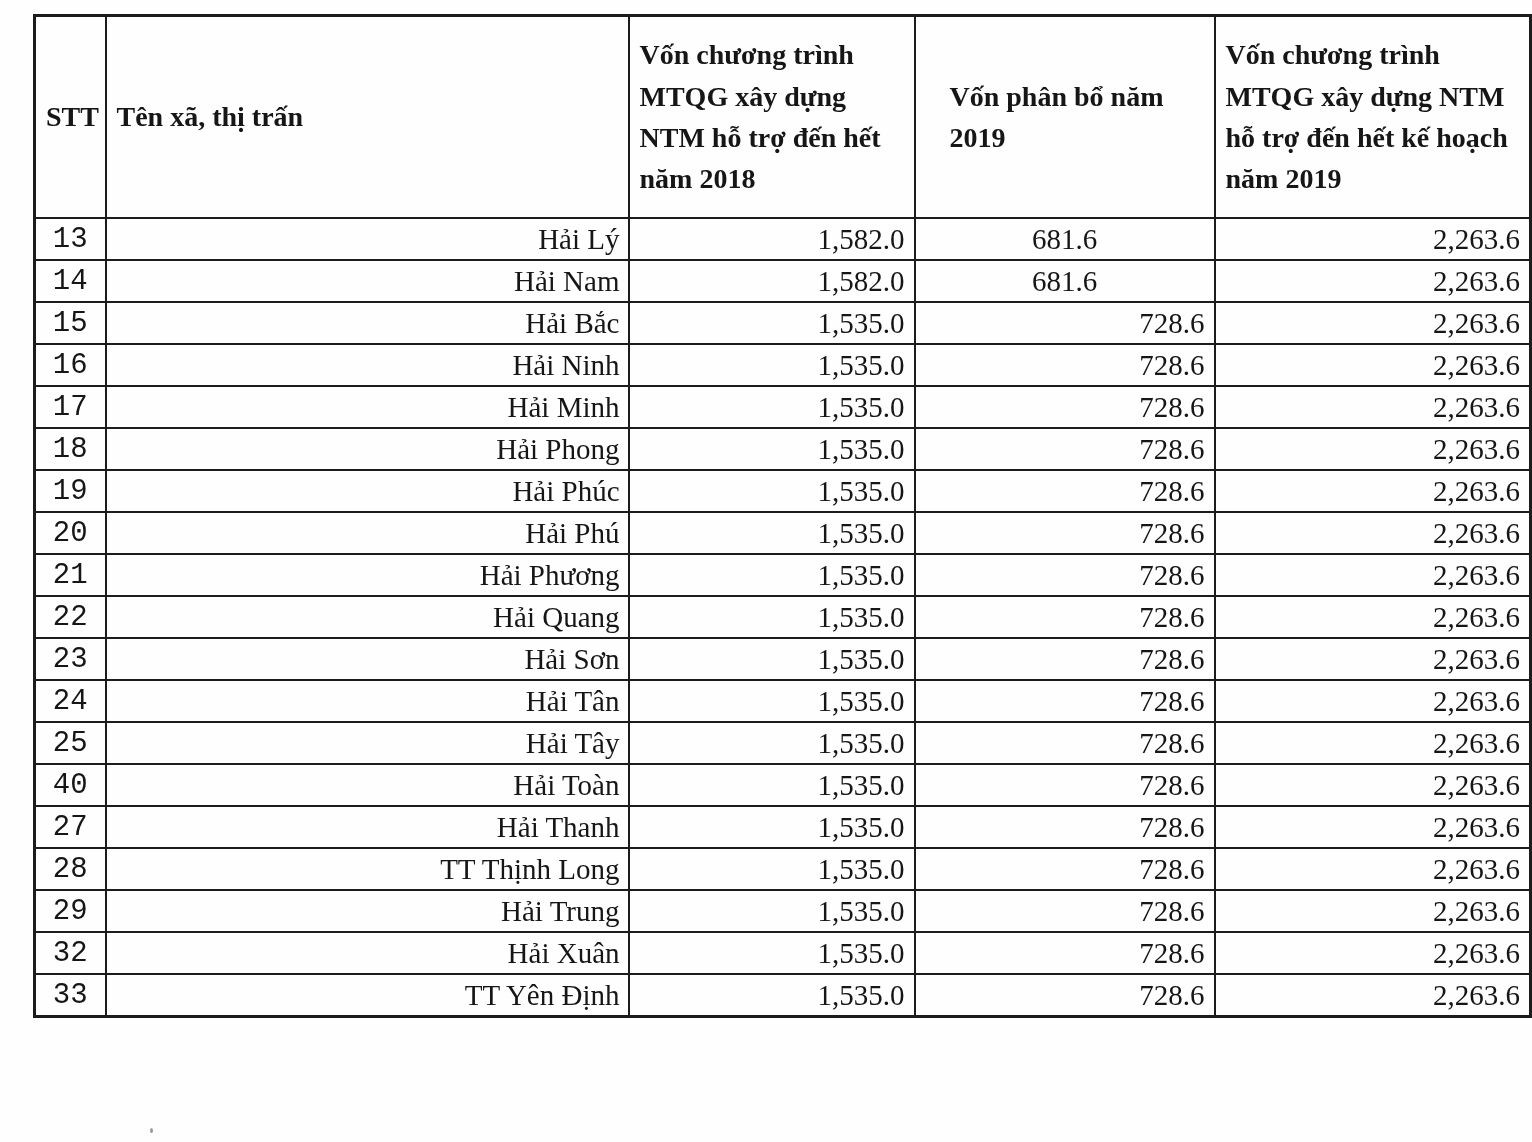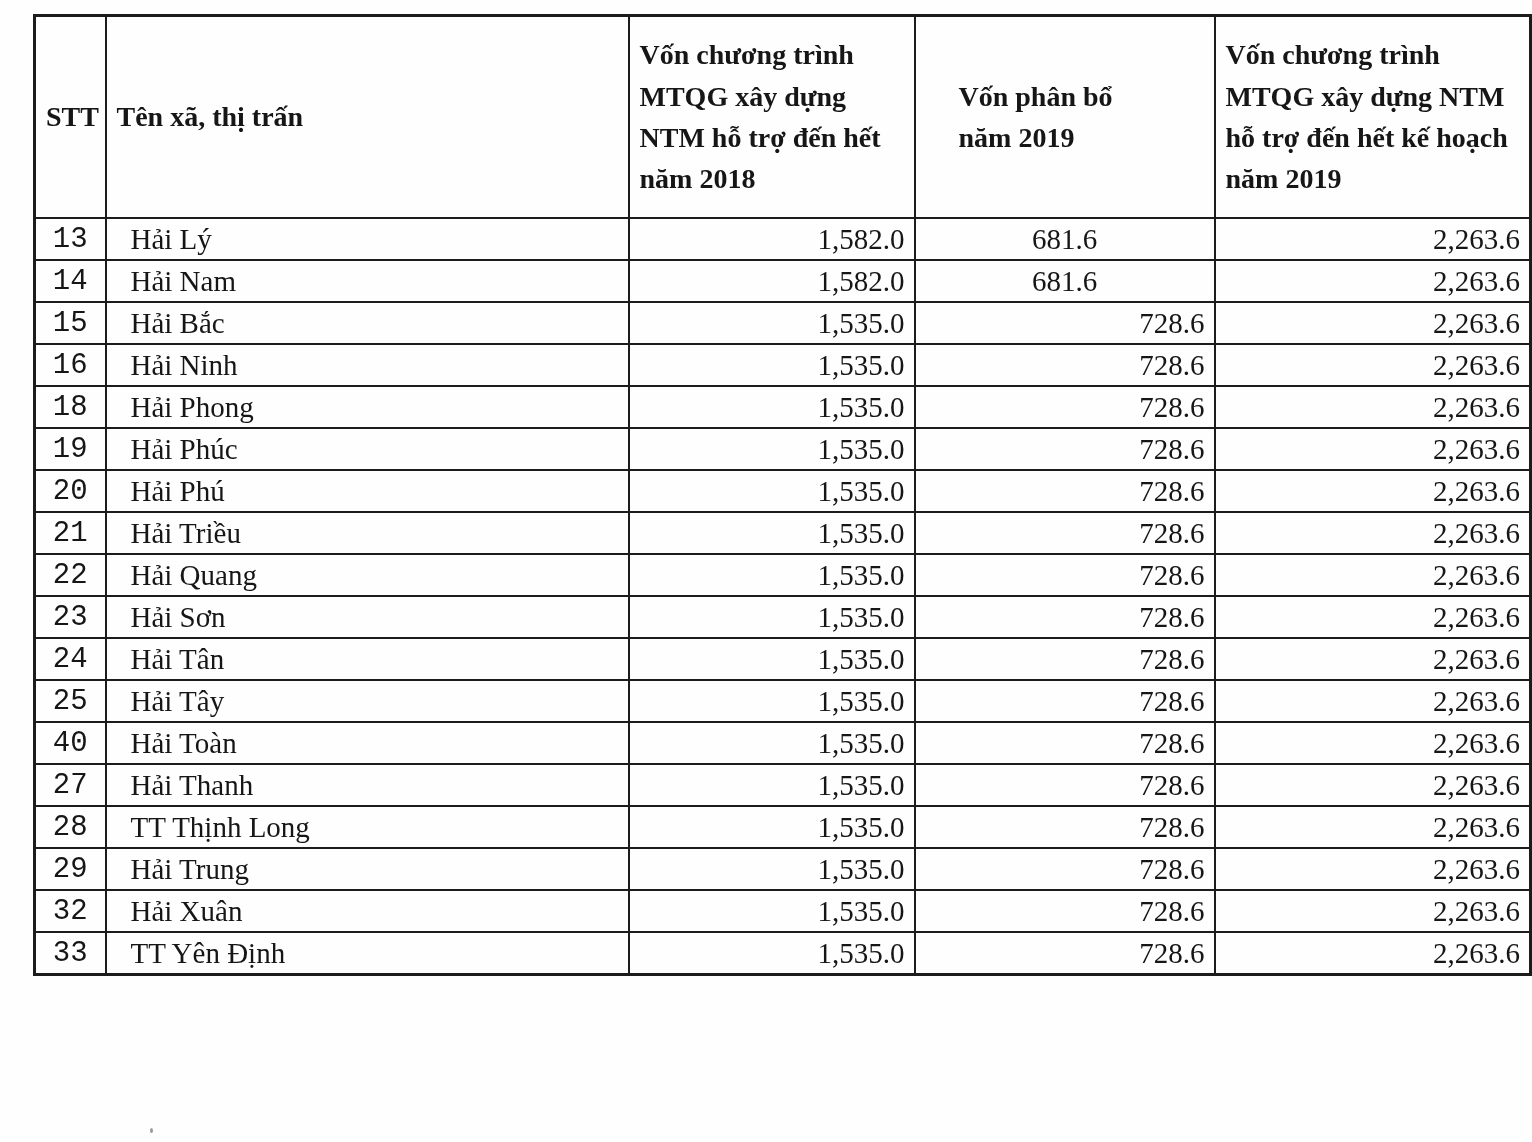--- a/index.html
+++ b/index.html
@@ -47,21 +47,21 @@
   td {
     font-size: 29px;
     height: 40px;
     padding: 0 8px;
     vertical-align: middle;
     white-space: nowrap;
     overflow: hidden;
     background: #fefefe;
   }
   td.c-stt   { text-align: center; padding: 0 2px; font-family: Liberation Mono, monospace; }
-  td.c-name  { text-align: left;  padding-left: 24px; }
+  td.c-name  { text-align: right;  padding-left: 24px; }
   td.c-right { text-align: right; padding-right: 9px; }
   td.c-center{ text-align: center; margin-left: 8px; }
   .speck {
     position: absolute;
     left: 150px;
     top: 1128px;
     width: 3px;
     height: 5px;
     background: #9a9a9a;
     border-radius: 50%;
@@ -78,21 +78,21 @@
       <col style="width:523px">
       <col style="width:286px">
       <col style="width:300px">
       <col style="width:316px">
     </colgroup>
     <thead>
       <tr>
         <th>STT</th>
         <th>Tên xã, thị trấn</th>
         <th>Vốn chương trình MTQG xây dựng NTM hỗ trợ đến hết năm 2018</th>
-        <th style="padding:4px 43px;">Vốn phân bổ năm 2019</th>
+        <th style="padding:4px 34px;">Vốn phân bổ năm 2019</th>
         <th>Vốn chương trình MTQG xây dựng NTM hỗ trợ đến hết kế hoạch năm 2019</th>
       </tr>
     </thead>
     <tbody>
         <tr>
           <td class="c-stt">13</td>
           <td class="c-name">Hải Lý</td>
           <td class="c-right">1,582.0</td>
           <td class="c-center">681.6</td>
           <td class="c-right">2,263.6</td>
@@ -112,20 +112,27 @@
           <td class="c-right">2,263.6</td>
         </tr>
         <tr>
           <td class="c-stt">16</td>
           <td class="c-name">Hải Ninh</td>
           <td class="c-right">1,535.0</td>
           <td class="c-right">728.6</td>
           <td class="c-right">2,263.6</td>
         </tr>
         <tr>
+          <td class="c-stt">17</td>
+          <td class="c-name">Hải Minh</td>
+          <td class="c-right">1,535.0</td>
+          <td class="c-right">728.6</td>
+          <td class="c-right">2,263.6</td>
+        </tr>
+        <tr>
           <td class="c-stt">18</td>
           <td class="c-name">Hải Phong</td>
           <td class="c-right">1,535.0</td>
           <td class="c-right">728.6</td>
           <td class="c-right">2,263.6</td>
         </tr>
         <tr>
           <td class="c-stt">19</td>
           <td class="c-name">Hải Phúc</td>
           <td class="c-right">1,535.0</td>
@@ -134,21 +141,21 @@
         </tr>
         <tr>
           <td class="c-stt">20</td>
           <td class="c-name">Hải Phú</td>
           <td class="c-right">1,535.0</td>
           <td class="c-right">728.6</td>
           <td class="c-right">2,263.6</td>
         </tr>
         <tr>
           <td class="c-stt">21</td>
-          <td class="c-name">Hải Triều</td>
+          <td class="c-name">Hải Phương</td>
           <td class="c-right">1,535.0</td>
           <td class="c-right">728.6</td>
           <td class="c-right">2,263.6</td>
         </tr>
         <tr>
           <td class="c-stt">22</td>
           <td class="c-name">Hải Quang</td>
           <td class="c-right">1,535.0</td>
           <td class="c-right">728.6</td>
           <td class="c-right">2,263.6</td>

